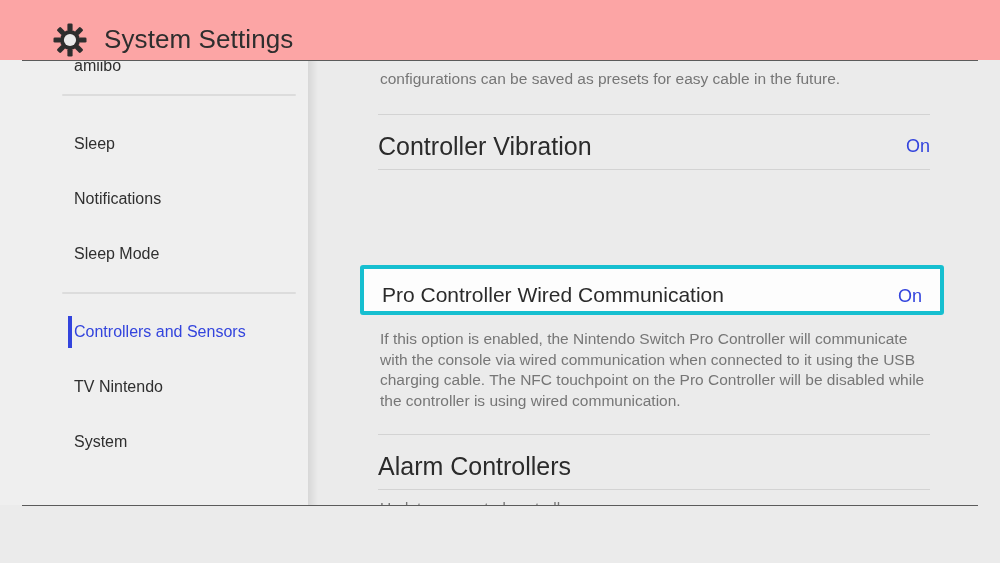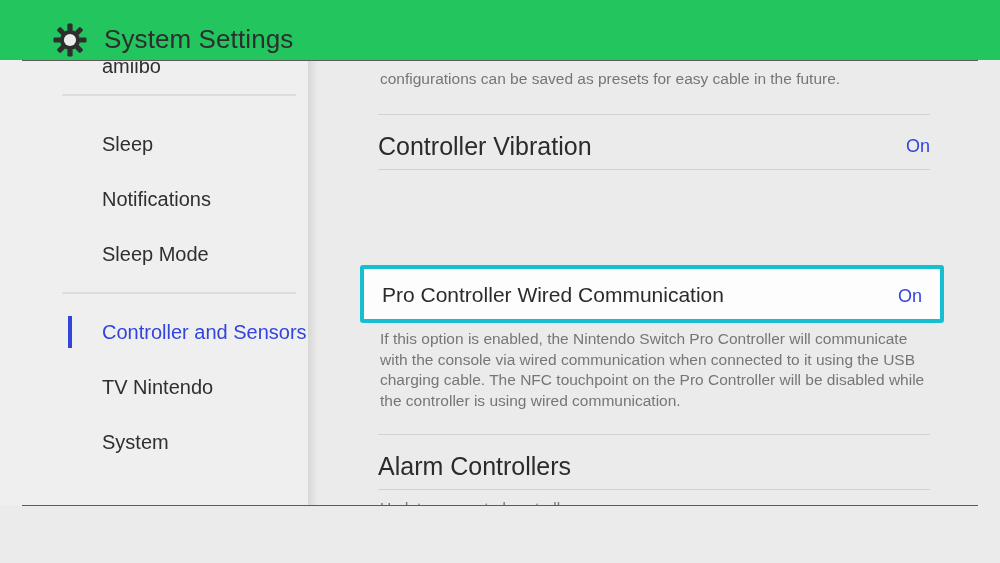--- a/index.html
+++ b/index.html
@@ -17,21 +17,21 @@
     width: 1000px;
     height: 563px;
     background: #ebebeb;
   }
 
   
   #header {
     position: absolute;
     left: 0; top: 0;
     width: 1000px; height: 60px;
-    background: #22c55e;
+    background: #fca5a5;
     display: flex;
     align-items: center;
     z-index: 40;
   }
   #gear-icon-wrap {
     position: absolute;
     left: 52px; top: 22px;
     width: 36px; height: 36px;
     display: flex; align-items: center; justify-content: center;
   }
@@ -69,22 +69,22 @@
   }
   .nav-item {
     position: absolute;
     left: 0;
     width: 308px;
     height: 40px;
     display: flex;
     align-items: center;
   }
   .nav-label {
-    padding-left: 102px;
-    font-size: 20px;
+    padding-left: 74px;
+    font-size: 16px;
     color: #2f2f2f;
     white-space: nowrap;
     text-align: center;
   }
   .nav-item.selected .nav-label { color: #3344dd; }
   .nav-item.selected::before {
     content: "";
     position: absolute;
     left: 68px; top: 4px;
     width: 4px; height: 32px;
@@ -135,21 +135,21 @@
     font-size: 15.5px;
     line-height: 20.5px;
     color: #767676;
   }
   
   #focus-row {
     position: absolute;
     left: 52px;
     top: 204px;
     width: 584px;
-    height: 58px;
+    height: 50px;
     background: #fdfdfd;
     border: 4px solid #16bfd0;
     border-radius: 3px;
   }
   #focus-row .focus-title {
     position: absolute;
     left: 18px; top: 14px;
     font-size: 21px;
     color: #2b2b2b;
     white-space: nowrap;
@@ -221,21 +221,21 @@
       <span class="nav-label">Sleep</span>
     </div>
     <div class="nav-item" style="top:119px">
       <span class="nav-label">Notifications</span>
     </div>
     <div class="nav-item" style="top:174px">
       <span class="nav-label">Sleep Mode</span>
     </div>
     <div class="nav-divider" style="top:232px"></div>
     <div class="nav-item selected" style="top:252px">
-      <span class="nav-label">Controller and Sensors</span>
+      <span class="nav-label">Controllers and Sensors</span>
     </div>
     <div class="nav-item" style="top:307px">
       <span class="nav-label">TV Nintendo</span>
     </div>
     <div class="nav-item" style="top:362px">
       <span class="nav-label">System</span>
     </div>
   </div>
   <div id="sidebar-shadow"></div>
 

